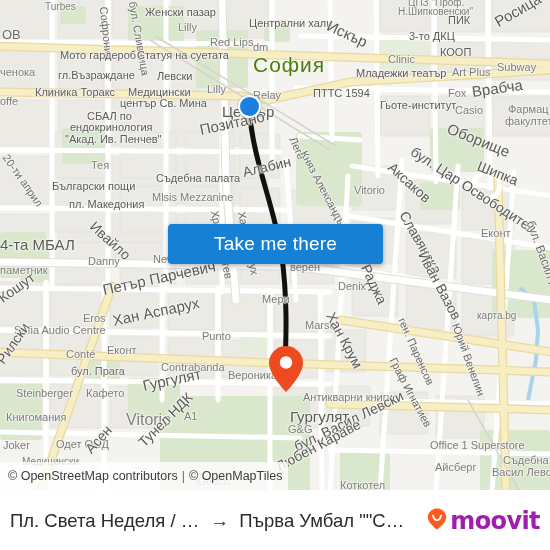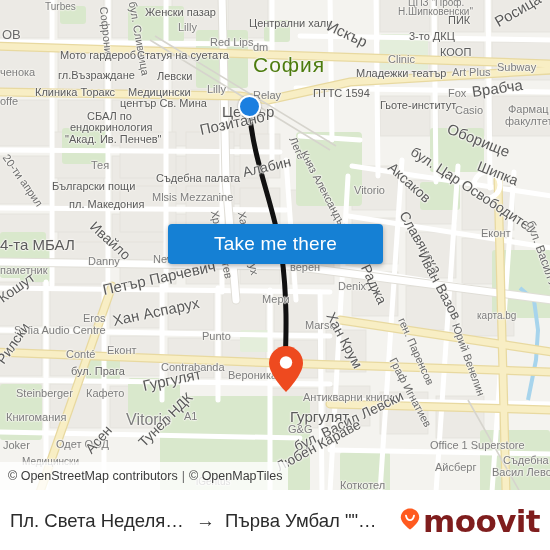--- a/index.html
+++ b/index.html
@@ -123,23 +123,23 @@
   }
   #moovit-logo {
     display: flex;
     align-items: center;
     gap: 1px;
     flex: 0 0 auto;
     margin-left: 4px;
   }
   #moovit-logo .wordmark {
     font-family: "DejaVu Sans", sans-serif;
-    font-size: 31px;
+    font-size: 24px;
     font-weight: bold;
-    color: #7f1d1d;
+    color: #a21caf;
     letter-spacing: -0.6px;
   }
 </style>
 </head>
 <body>
 
 <div id="app">
 
   <div id="map-canvas">
 

